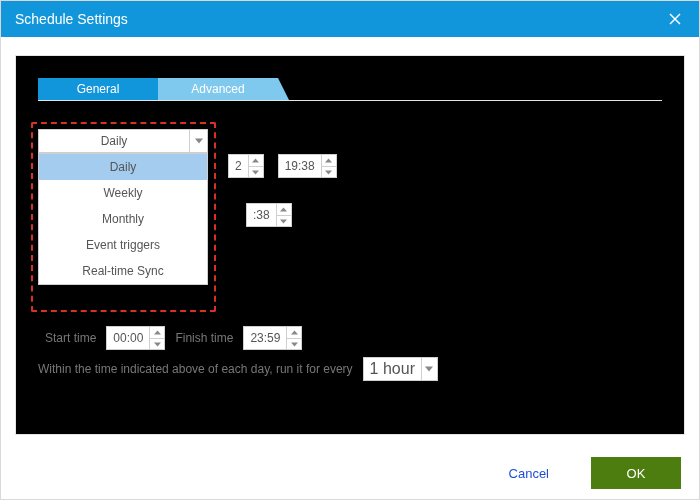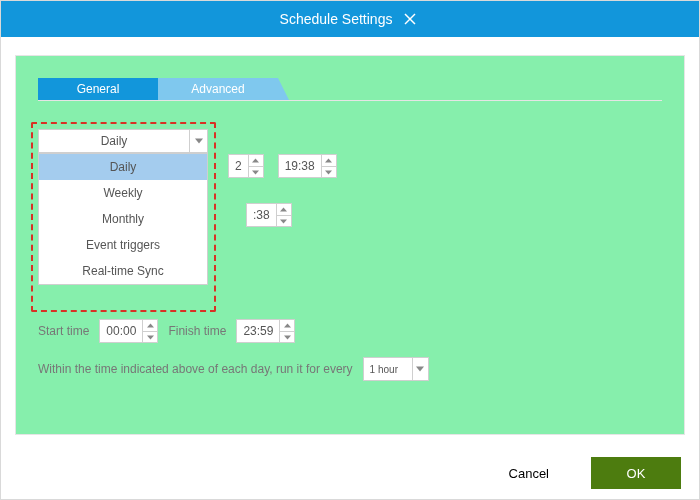--- a/index.html
+++ b/index.html
@@ -1,27 +1,27 @@
 <!DOCTYPE html>
 <html><head>
 <meta charset="utf-8">
 <style>
   * { margin: 0; padding: 0; box-sizing: border-box; font-family: "Segoe UI", Arial, sans-serif; }
   body { background: #f5f5f5; width: 700px; height: 500px; overflow: hidden; }
 
   .window { width: 700px; height: 500px; background: #fff; border: 1px solid #d9d9d9; position: relative; }
 
   
-  .titlebar { height: 36px; background: #1296db; display: flex; align-items: center; justify-content: center; color: #fff; padding: 0 6px 0 14px; }
+  .titlebar { height: 36px; background: #1296db; display: flex; align-items: center; justify-content: space-between; color: #fff; padding: 0 6px 0 14px; }
   .title { font-size: 14px; }
   .close-btn { width: 36px; height: 36px; display: flex; align-items: center; justify-content: center; cursor: pointer; }
   .close-btn svg { stroke: #fff; stroke-width: 1.5; }
 
   
-  .card { margin: 18px 14px; border: 1px solid #e5e5e5; height: 380px; position: relative; padding-top: 22px; background: #86efac; }
+  .card { margin: 18px 14px; border: 1px solid #e5e5e5; height: 380px; position: relative; padding-top: 22px; background: #000000; }
 
   
   .tab-row { display: flex; align-items: center; margin: 0 22px; border-bottom: 1px solid #e5e5e5; }
   .tab { position: relative; height: 22px; width: 120px; color: #fff; font-size: 12px; display: flex; align-items: center; justify-content: center; cursor: pointer; }
   .tab.active { background: #1296db; }
   .tab.inactive { background: #7fc8ee; }
   .tab::after { content: ""; position: absolute; right: -11px; top: 0; width: 0; height: 0; border-top: 22px solid transparent; border-left: 11px solid currentColor; }
   .tab.active { color: #1296db; }
   .tab.inactive { color: #7fc8ee; }
   .tab span { color: #fff; position: relative; z-index: 1; }
@@ -55,26 +55,26 @@
   .spinner .val { padding: 0 6px; color: #555; font-size: 12px; min-width: 34px; text-align: left; }
   .spinner .steppers { display: flex; flex-direction: column; border-left: 1px solid #cfcfcf; }
   .stepper { width: 14px; height: 11px; display: flex; align-items: center; justify-content: center; cursor: pointer; }
   .stepper + .stepper { border-top: 1px solid #cfcfcf; }
   .stepper svg { width: 7px; height: 5px; fill: #888; }
 
   .date-spinner .val { min-width: 58px; text-align: left; }
 
   
   .small-select { display: inline-flex; border: 1px solid #cfcfcf; height: 24px; align-items: center; background: #fff; }
-  .small-select .value { padding: 0 6px; color: #555; font-size: 10px; min-width: 48px; }
+  .small-select .value { padding: 0 6px; color: #555; font-size: 16px; min-width: 48px; }
   .small-select .caret { width: 16px; height: 100%; border-left: 1px solid #cfcfcf; display: flex; align-items: center; justify-content: center; }
 
   
   .footer { position: absolute; bottom: 0; left: 0; right: 0; height: 52px; display: flex; align-items: center; justify-content: flex-end; gap: 12px; padding: 0 18px; }
-  .btn-cancel { color: #000000; font-size: 13px; cursor: pointer; padding: 6px 10px; }
+  .btn-cancel { color: #1d4ed8; font-size: 13px; cursor: pointer; padding: 6px 10px; }
   .btn-ok { background: #4d7c0f; color: #fff; font-size: 13px; border: none; width: 90px; height: 32px; cursor: pointer; margin-left: 20px; }
 </style>
 </head>
 <body>
 
 <div class="window">
   <div class="titlebar">
     <span class="title">Schedule Settings</span>
     <div class="close-btn">
       <svg width="12" height="12" viewBox="0 0 12 12">
@@ -163,21 +163,21 @@
             <div class="stepper">
                 <svg viewBox="0 0 10 6">
                   <path d="M0 0 L5 6 L10 0 Z"></path>
                 </svg>
               </div>
           </div>
         </div>
       </div>
 
       
-      <div class="row start-finish" style="position:absolute; left:22px; top:218px; margin:0;">
+      <div class="row start-finish" style="position:absolute; left:22px; top:218px; margin:7px;">
         <span class="label">Start time</span>
         <div class="spinner">
           <span class="val">00:00</span>
           <div class="steppers">
             <div class="stepper">
                 <svg viewBox="0 0 10 6">
                   <path d="M0 6 L5 0 L10 6 Z"></path>
                 </svg>
               </div>
             <div class="stepper">

